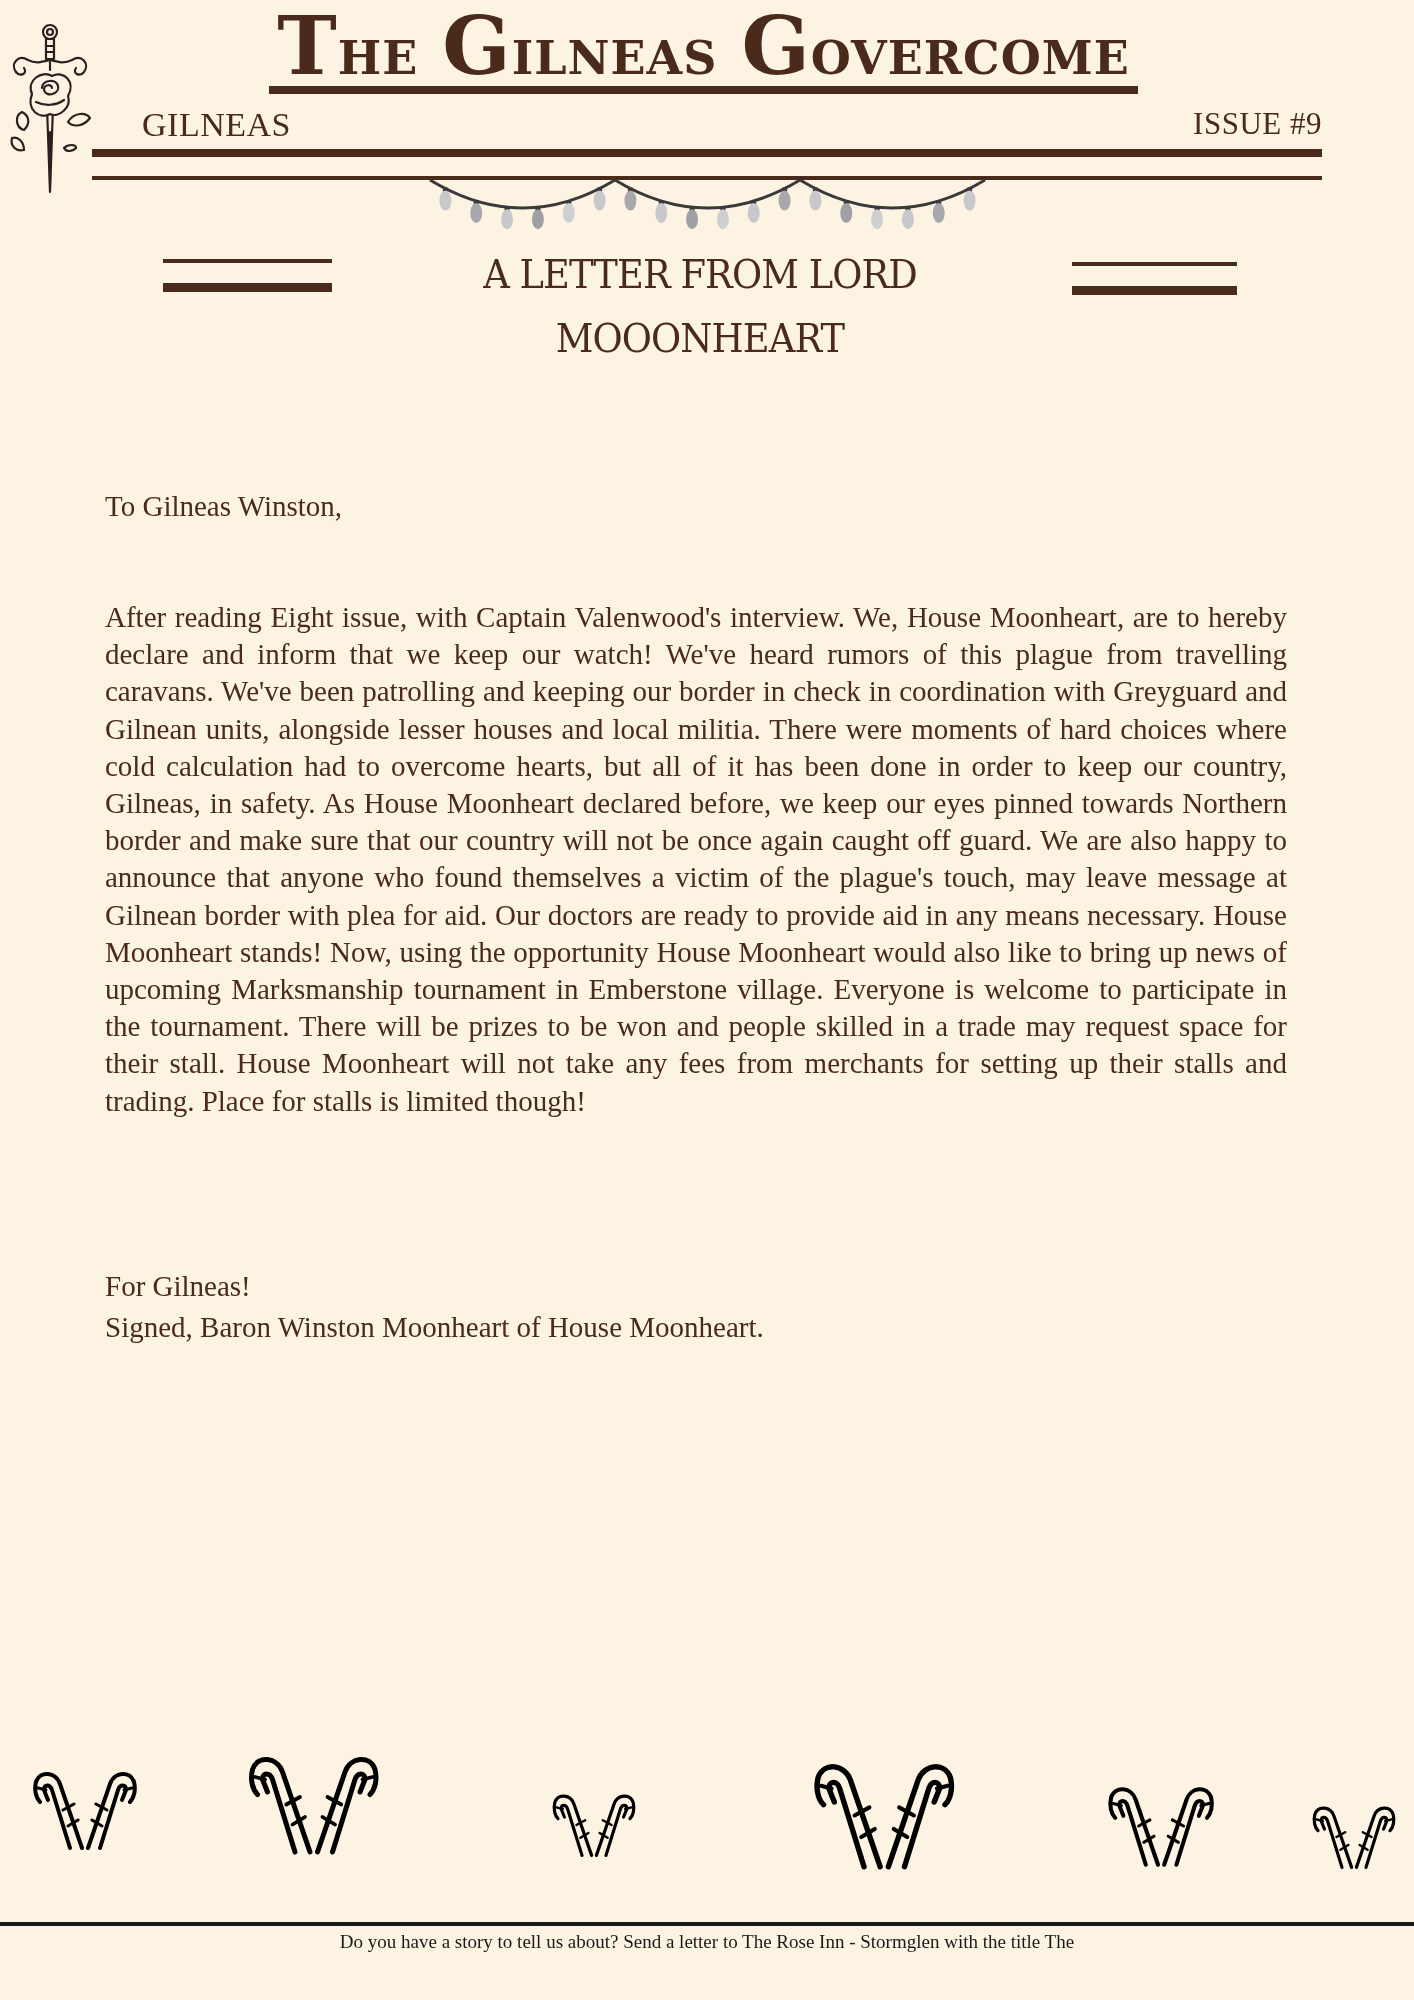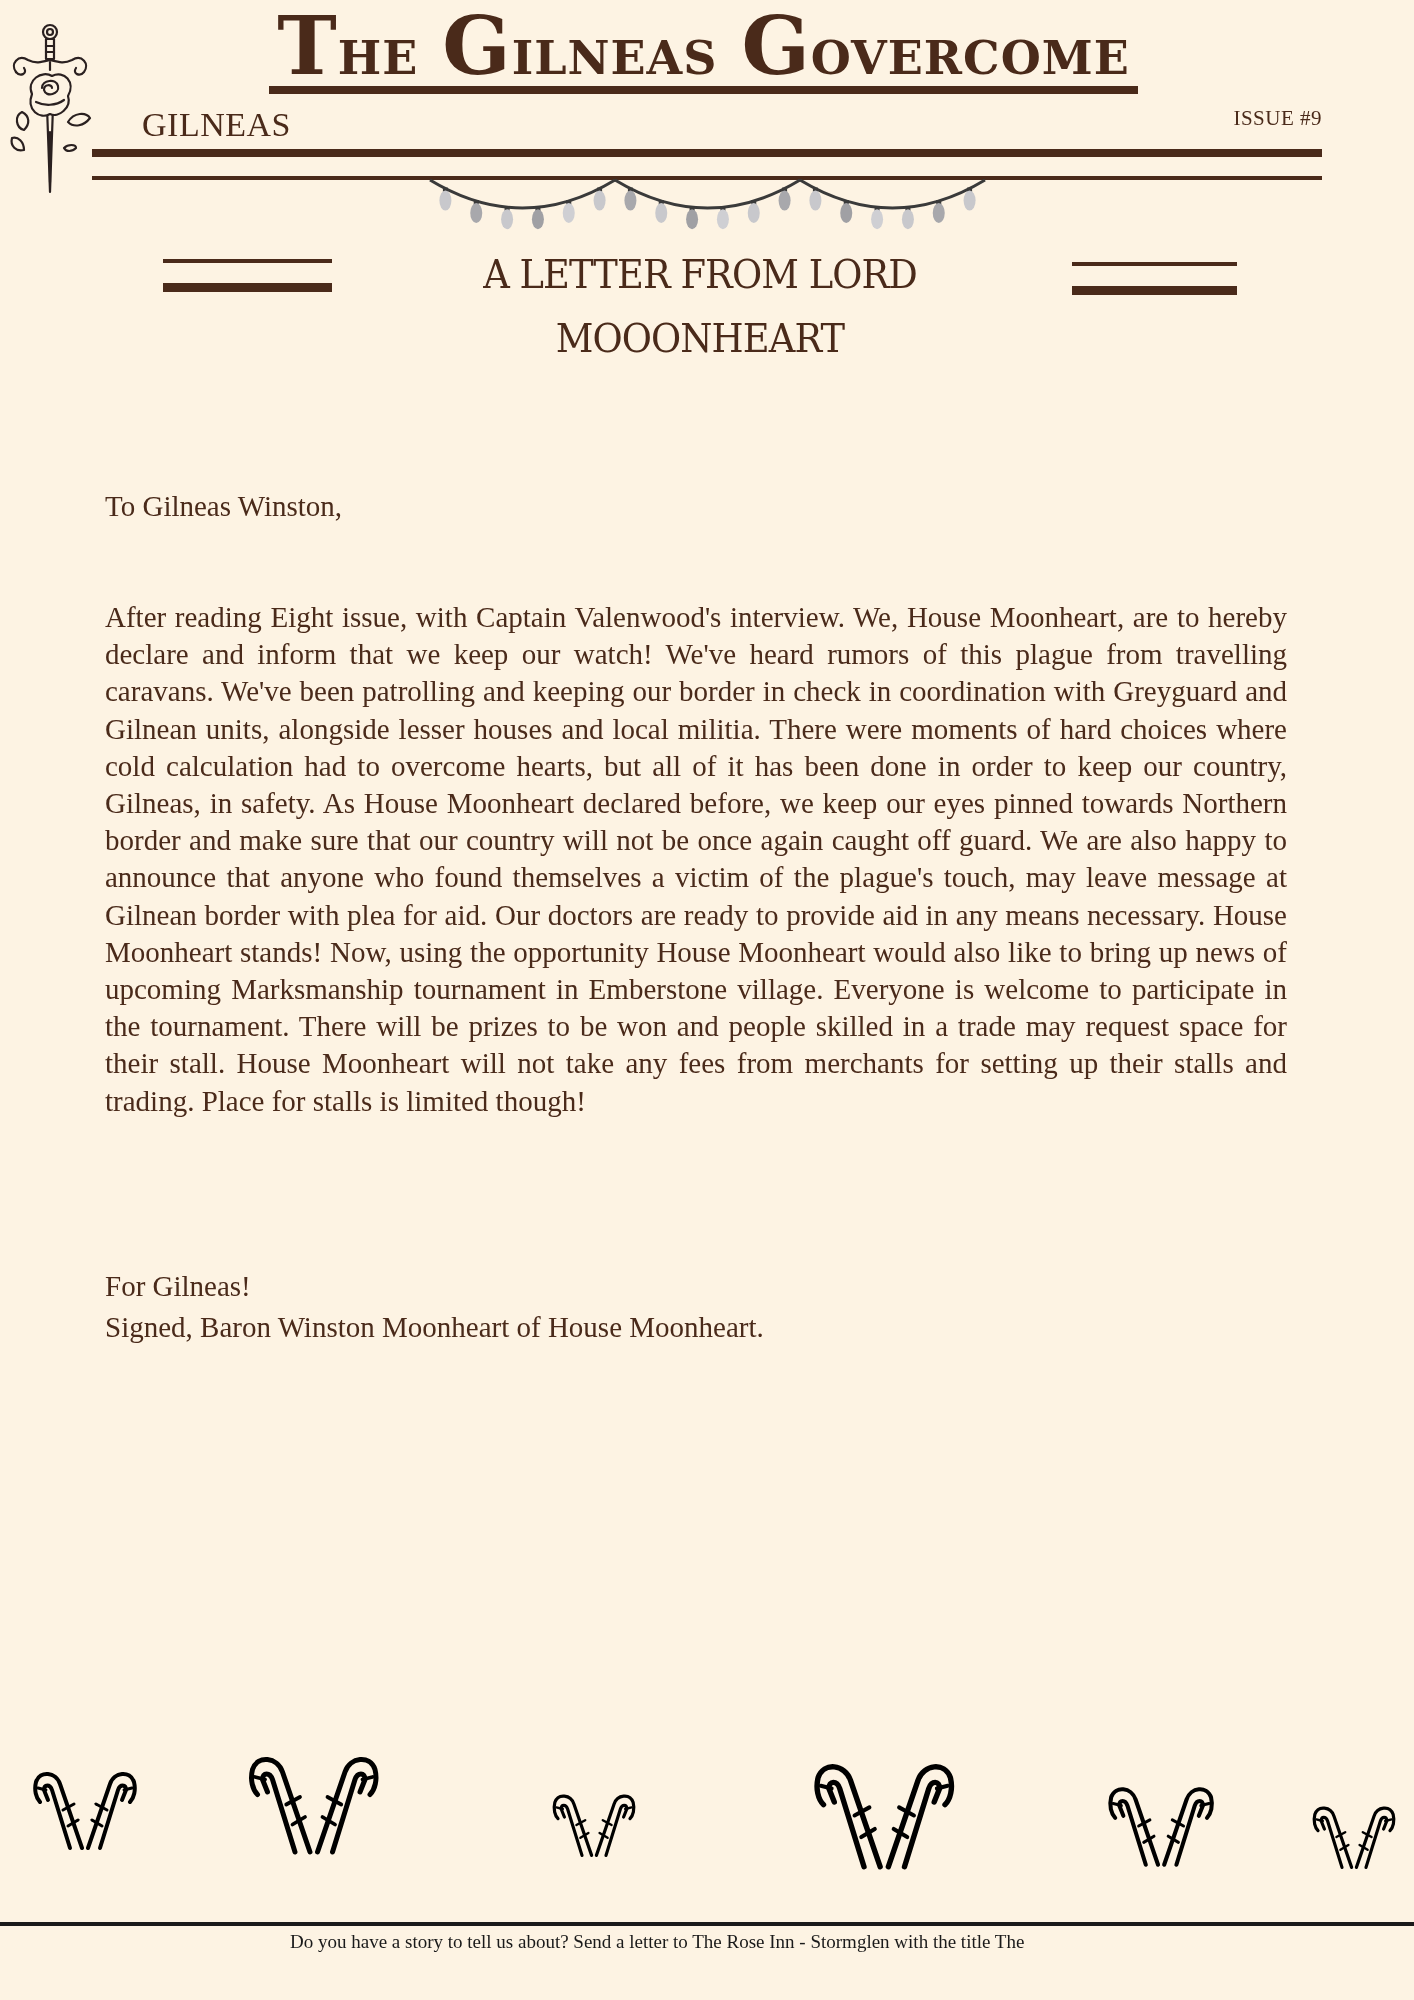--- a/index.html
+++ b/index.html
@@ -12,21 +12,21 @@
   #masthead-title {
     left:269px; top:4px; width:869px; text-align:center;
     font-family:"DejaVu Serif", serif; font-weight:bold;
     font-size:66px; line-height:84px; letter-spacing:1px; color:#4a2a1a;
     font-variant:small-caps; white-space:nowrap;
   }
   #masthead-title .cap { font-size:80px; }
   .rule { background:#4a2a1a; }
   #title-underline { left:269px; top:86px; width:869px; height:8px; }
   #location { left:142px; top:106px; font-size:34px; letter-spacing:0.5px; }
-  #issue { right:92px; top:106px; font-size:21px; letter-spacing:0.5px; text-align:right; }
+  #issue { right:92px; top:106px; font-size:31px; letter-spacing:0.5px; text-align:right; }
   #rule-thick { left:92px; top:149px; width:1230px; height:8px; }
   #rule-thin { left:92px; top:176px; width:1230px; height:4px; }
   #emblem { left:6px; top:22px; width:88px; height:180px; }
   #lights { left:425px; top:176px; width:565px; height:66px; }
   .deco-bar { background:#4a2a1a; }
   #hl-bar-thin { left:163px; top:259px; width:169px; height:4px; }
   #hl-bar-thick { left:163px; top:283px; width:169px; height:9px; }
   #hr-bar-thin { left:1072px; top:262px; width:165px; height:4px; }
   #hr-bar-thick { left:1072px; top:286px; width:165px; height:9px; }
   #article-title {
@@ -38,21 +38,21 @@
     left:105px; width:1182px; font-size:29px; line-height:37.2px;
     color:#4a2a1a; transform-origin:left top;
   }
   #salutation { top:488px; }
   #letter-body { top:599px; text-align:justify; }
   #closing { top:1268px; }
   #signature { top:1271px;margin-top:38px; }
   .cane { position:absolute; }
   #footer-rule { left:0; top:1922px; width:1414px; height:4px; background:#1a1a1a; }
   #footer-text {
-    left:290px; top:1926px; width:834px; text-align:left;
+    left:290px; top:1926px; width:834px; text-align:center;
     font-size:19px; line-height:31px; color:#1a1a1a;
   }
 </style>
 </head>
 <body>
 
 <svg id="emblem" class="abs" viewBox="0 0 88 180">
   <g fill="none" stroke="#2a2020" stroke-width="2.2" stroke-linecap="round" stroke-linejoin="round">
     <circle cx="44" cy="10" r="7"></circle>
     <circle cx="44" cy="10" r="3"></circle>

